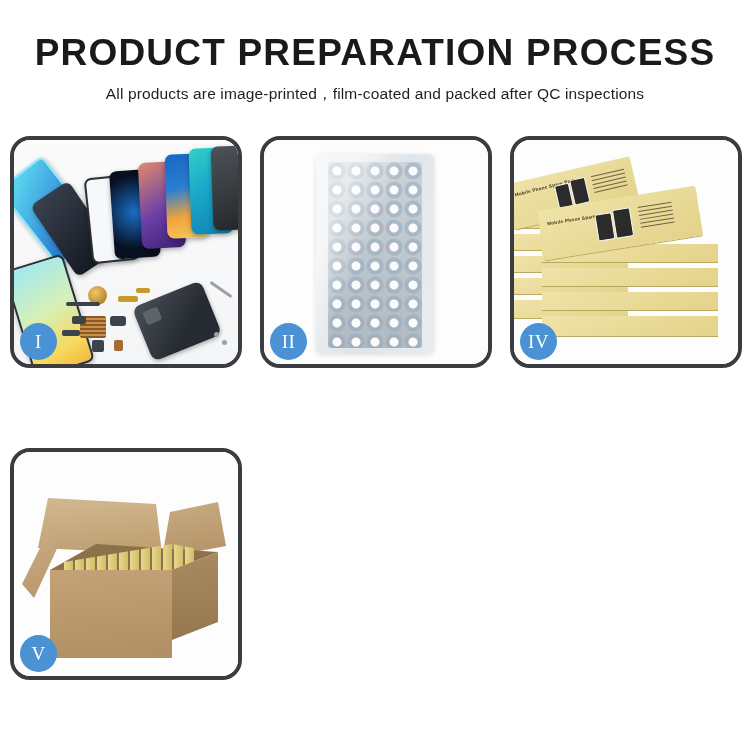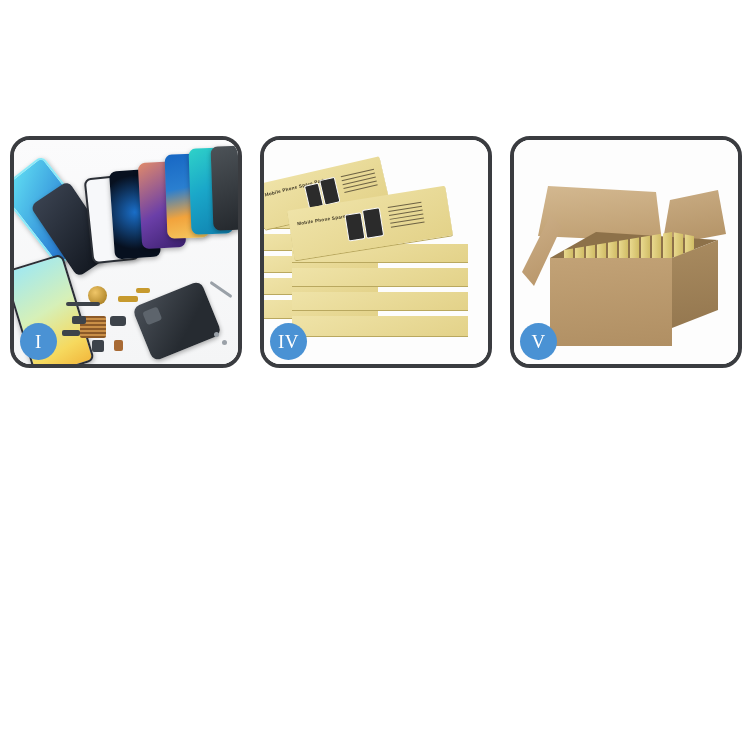--- a/index.html
+++ b/index.html
@@ -156,20 +156,22 @@
     transform-origin:left top;}
   .tapeflap{position:absolute;left:46px;top:96px;width:16px;height:22px;
     background:rgba(150,124,90,.55);transform:rotate(12deg);}
   .tapeflap2{position:absolute;left:44px;top:150px;width:16px;height:22px;
     background:rgba(150,124,90,.55);transform:rotate(12deg);}
 </style>
 </head>
 <body>
 
 <div class="header">
+  <div class="title">PRODUCT PREPARATION PROCESS</div>
+  <div class="subtitle">All products are image-printed，film-coated and packed after QC inspections</div>
 </div>
 
 <div class="grid">
 
   <div class="panel">
     <div class="scene p1">
       <div class="ph s1"></div>
       <div class="ph s2"></div>
       <div class="ph s3"></div>
       <div class="ph s4"></div>
@@ -189,20 +191,29 @@
       <div class="cmp" style="left:96px;top:176px;width:16px;height:10px;border-radius:3px;"></div>
       <div class="cmp light" style="left:200px;top:192px;width:5px;height:5px;border-radius:50%;"></div>
       <div class="cmp light" style="left:208px;top:200px;width:5px;height:5px;border-radius:50%;"></div>
       <div class="cmp light" style="left:194px;top:148px;width:26px;height:3px;transform:rotate(35deg);"></div>
       <div class="cmp" style="left:78px;top:200px;width:12px;height:12px;border-radius:2px;"></div>
       <div class="cmp copper" style="left:100px;top:200px;width:9px;height:11px;"></div>
     </div>
     <div class="badge">I</div>
   </div>
 
+  <div class="panel">
+    <div class="scene p2">
+      <div class="bubblebag">
+        <div class="bubbles"></div>
+      </div>
+      <div class="bagsheen"></div>
+    </div>
+    <div class="badge">II</div>
+  </div>
 
 
   <div class="panel">
     <div class="scene p4">
       <div class="stack">
 
         <div class="rbox" style="left:-4px;top:72px;width:118px;height:16px;">
             <div class="top"></div>
           </div>
         <div class="rbox" style="left:-4px;top:94px;width:118px;height:16px;">

